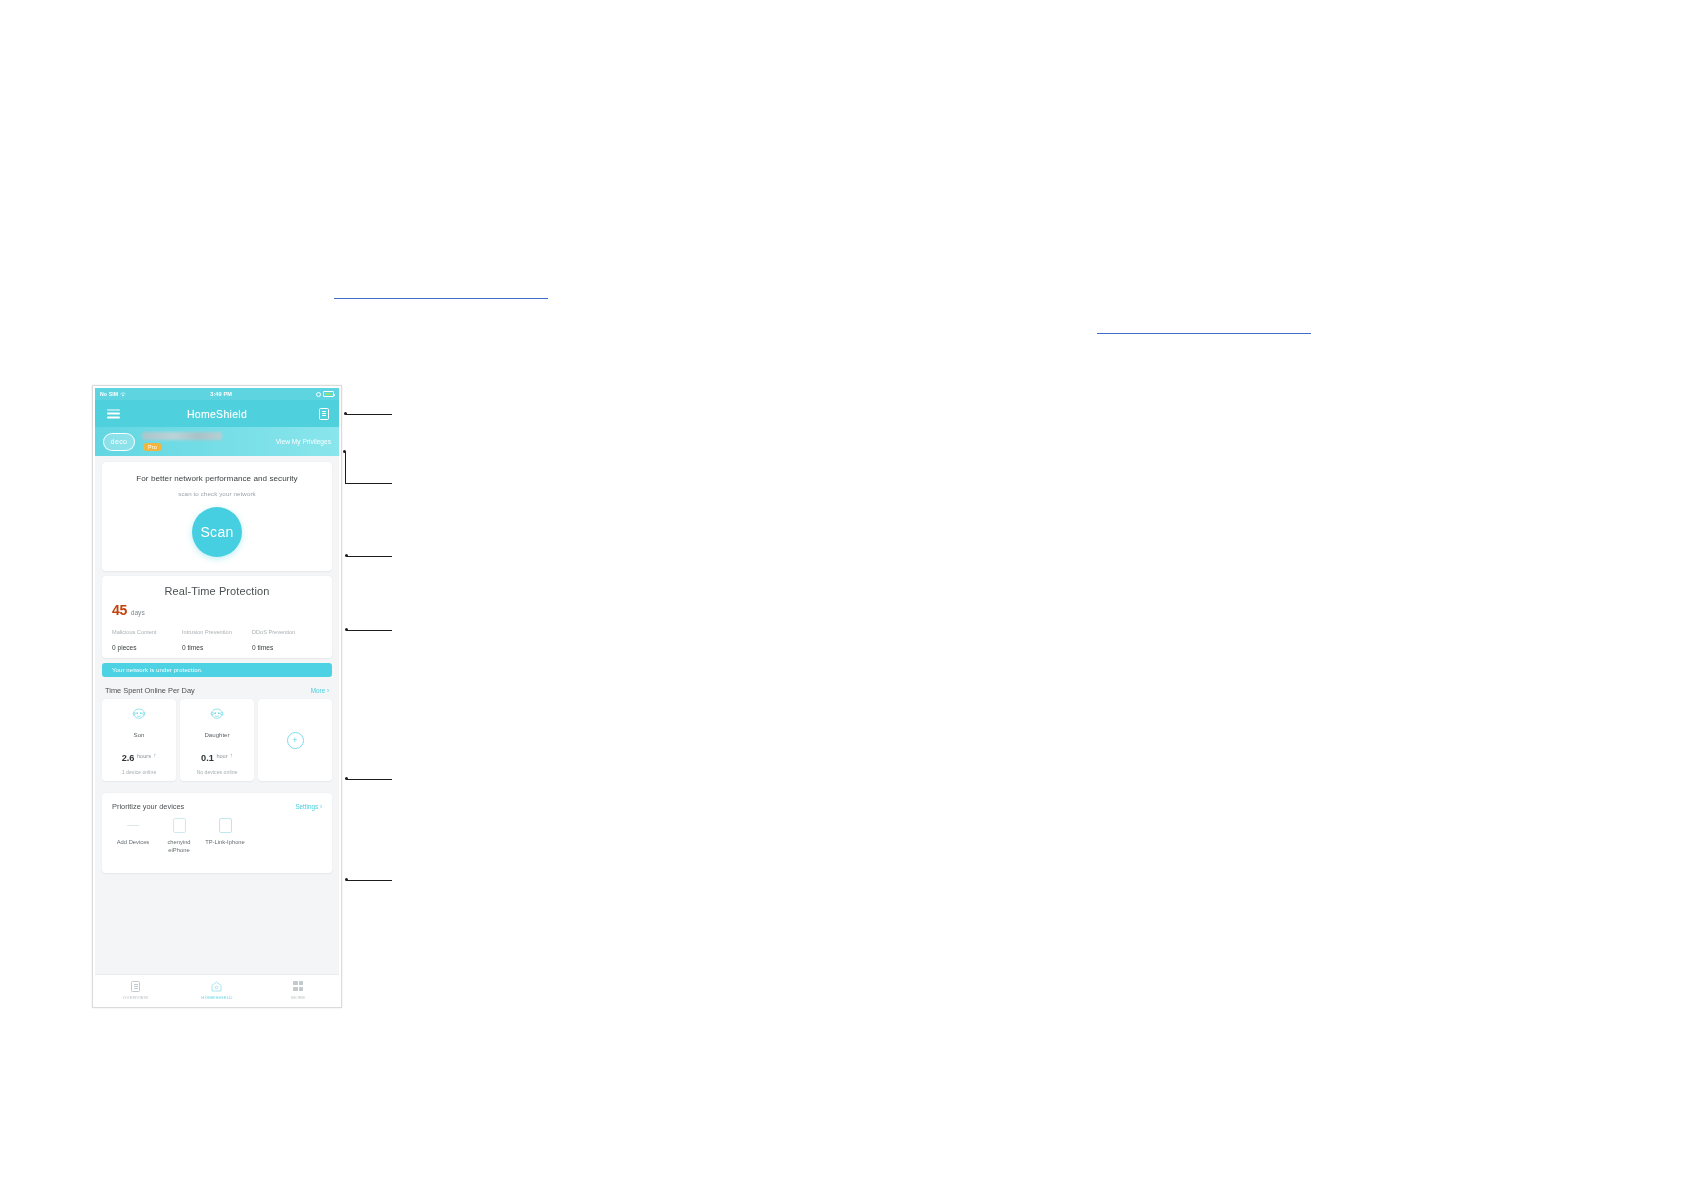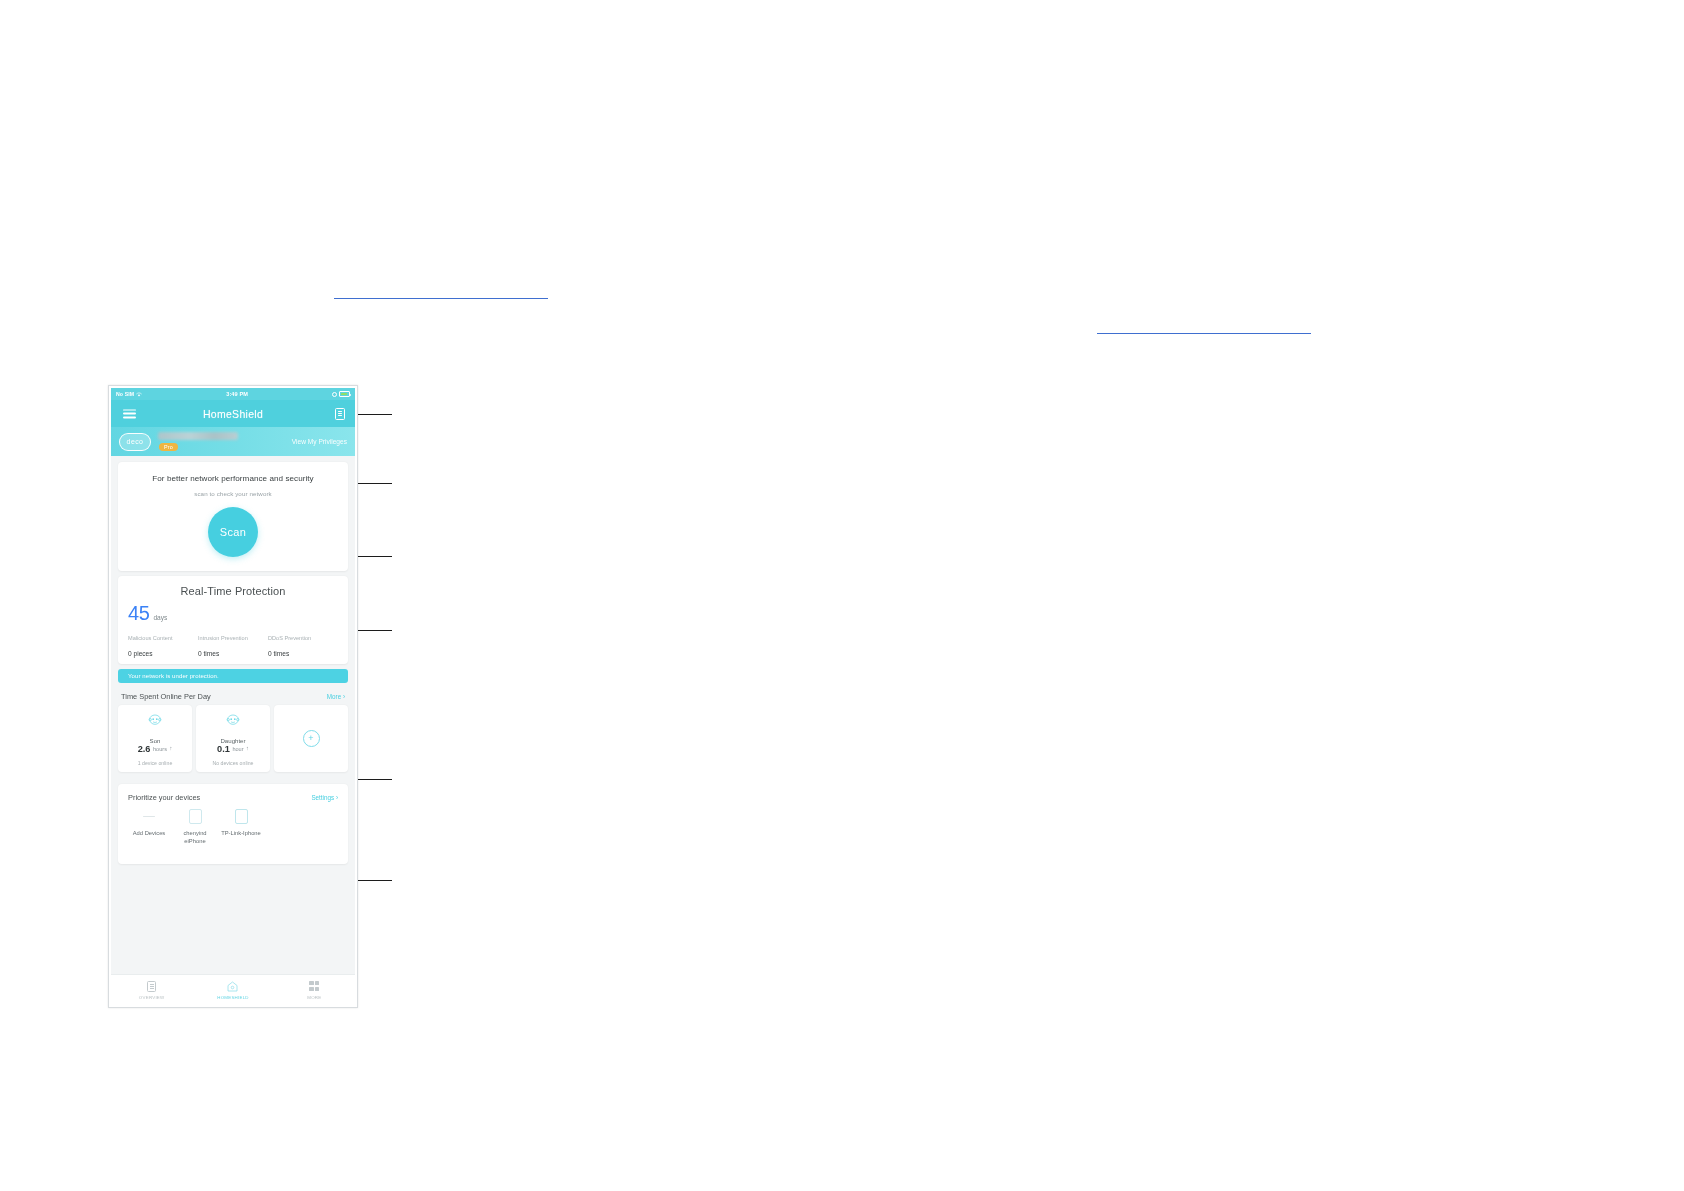--- a/index.html
+++ b/index.html
@@ -8,21 +8,21 @@
     font-family:"Liberation Sans", sans-serif;
     position:relative;overflow:hidden;
   }
   .page{position:absolute;inset:0;background:#fff;}
 
   
   .doc-link{position:absolute;border-bottom:1.3px solid #3f6fd0;height:1px;}
 
   
   .phone{
-    position:absolute;left:108px;top:385px;width:250px;height:623px;
+    position:absolute;left:92px;top:385px;width:250px;height:623px;
     background:#ffffff;border:1px solid #d8dcdf;box-sizing:border-box;
     box-shadow:0 0 2px rgba(0,0,0,.10);
     overflow:hidden;
   }
   .phone-inner{position:absolute;inset:2px;background:#f3f5f6;overflow:hidden;}
 
   
   .statusbar{
     height:12px;background:#5ed4e0;color:#ffffff;
     display:flex;align-items:center;padding:0 5px;box-sizing:border-box;
@@ -78,28 +78,28 @@
   .privileges{color:#ffffff;font-size:6.6px;flex:0 0 auto;opacity:.95;}
 
   
   .card{background:#ffffff;margin:5px 7px;border-radius:4px;box-shadow:0 .5px 2px rgba(0,0,0,.06);}
 
   .scan-card{padding:12px 8px 14px;text-align:center;margin-top:6px;}
   .scan-card .h1{font-size:8.1px;color:#3c4244;letter-spacing:.05px;}
   .scan-card .h2{font-size:6.2px;color:#9aa3a7;margin-top:7px;letter-spacing:.1px;}
   .scan-btn{
     width:50px;height:50px;border-radius:50%;background:#46cfe0;margin:10px auto 0;
-    display:flex;align-items:center;justify-content:center;color:#ffffff;font-size:11px;
+    display:flex;align-items:center;justify-content:center;color:#ffffff;font-size:14px;
     letter-spacing:.3px;box-shadow:0 2px 6px rgba(70,207,224,.35);
   }
 
   .rtp-card{padding:9px 10px 7px;}
   .rtp-title{font-size:11px;color:#4a5052;letter-spacing:.1px;text-align:center;}
   .rtp-num{display:flex;align-items:baseline;gap:4px;margin-top:6px;}
-  .rtp-num b{font-size:20px;font-weight:normal;color:#3b82f6;letter-spacing:-.4px;line-height:1;}
+  .rtp-num b{font-size:14px;font-weight:bold;color:#c2410c;letter-spacing:-.4px;line-height:1;}
   .rtp-num span{font-size:6.6px;color:#808a8e;}
   .rtp-stats{display:flex;margin-top:12px;}
   .rtp-stat{flex:1;}
   .rtp-stat .lbl{font-size:5.6px;color:#a9b1b4;line-height:1.35;}
   .rtp-stat .val{font-size:6.6px;color:#3b4143;margin-top:7px;}
 
   .protect-bar{
     margin:0 7px;height:14px;background:#4dd2e3;border-radius:3px;
     display:flex;align-items:center;padding-left:10px;box-sizing:border-box;
     color:#ffffff;font-size:6px;letter-spacing:.1px;
@@ -109,21 +109,21 @@
   .sec-head .t{font-size:7.4px;color:#4a5052;}
   .sec-head .a{font-size:6.3px;color:#47cfe0;}
 
   .tiles{display:flex;gap:4px;padding:0 7px 7px;}
   .tile{
     flex:1;background:#ffffff;border-radius:4px;box-shadow:0 .5px 2px rgba(0,0,0,.055);
     padding:7px 2px 6px;text-align:center;min-height:62px;box-sizing:border-box;
   }
   .avatar{width:16px;height:16px;margin:0 auto;}
   .tile .nm{font-size:6.1px;color:#5c6467;margin-top:5px;}
-  .tile .row{display:flex;align-items:center;justify-content:center;gap:2.5px;margin-top:0;}
+  .tile .row{display:flex;align-items:flex-start;justify-content:center;gap:2.5px;margin-top:15px;}
   .tile .row b{font-size:9.2px;color:#2f3537;font-weight:bold;}
   .tile .row span{font-size:5.6px;color:#8b9398;}
   .arrow-up{color:#4bd0e1;font-size:7px;line-height:1;}
   .tile .sub{font-size:5.2px;color:#a7aeb1;margin-top:6px;}
   .tile.add{display:flex;align-items:center;justify-content:center;}
   .plus-circle{
     width:15px;height:15px;border-radius:50%;border:1px solid #7fdcea;
     display:flex;align-items:center;justify-content:center;color:#5fd4e4;font-size:9px;line-height:1;
   }
 

